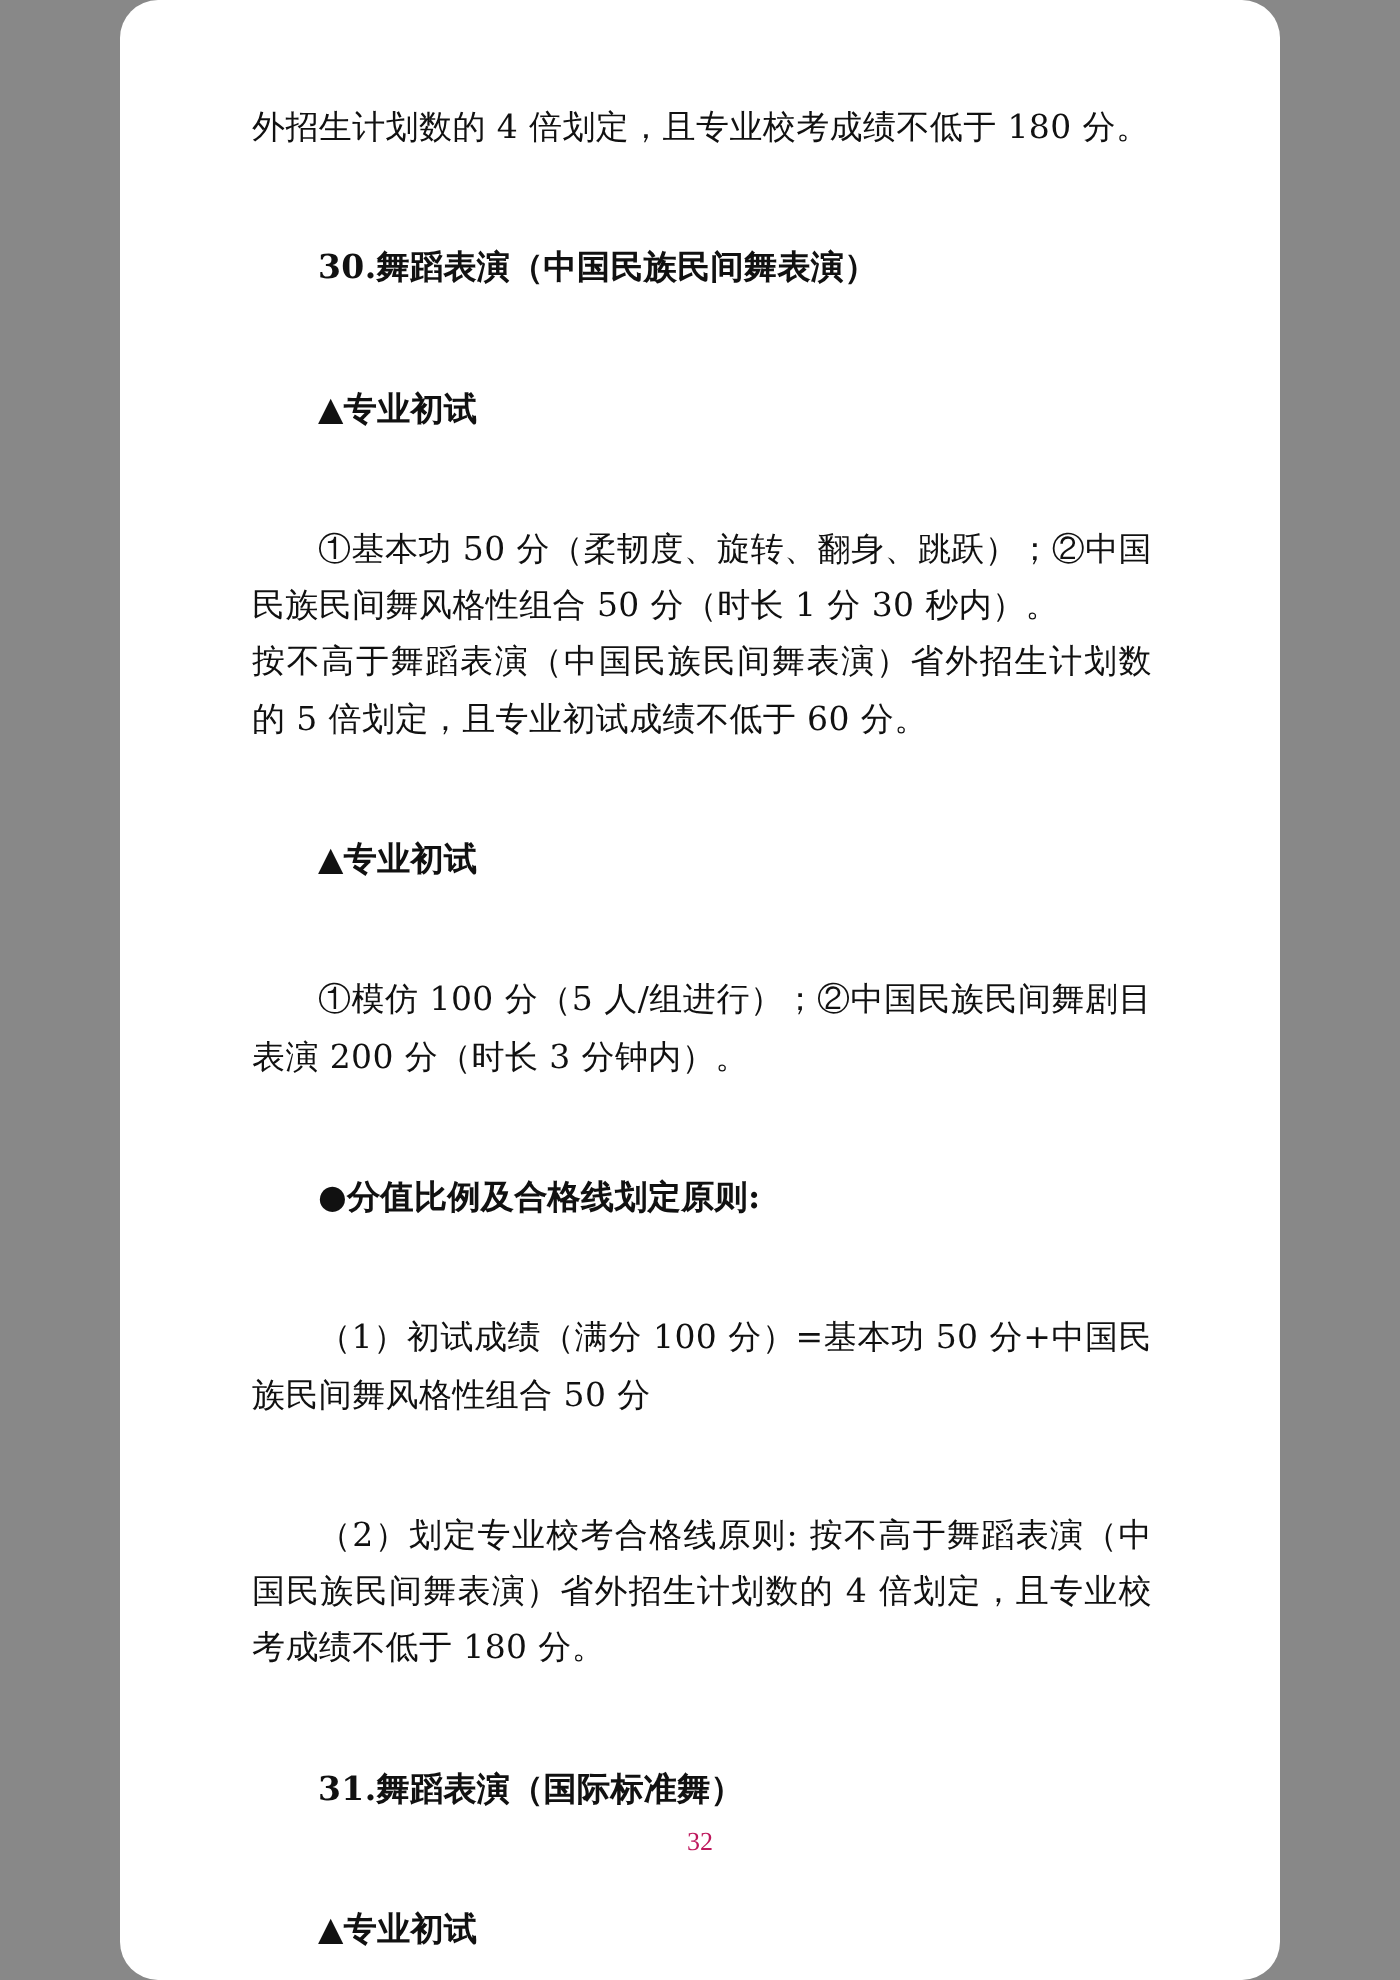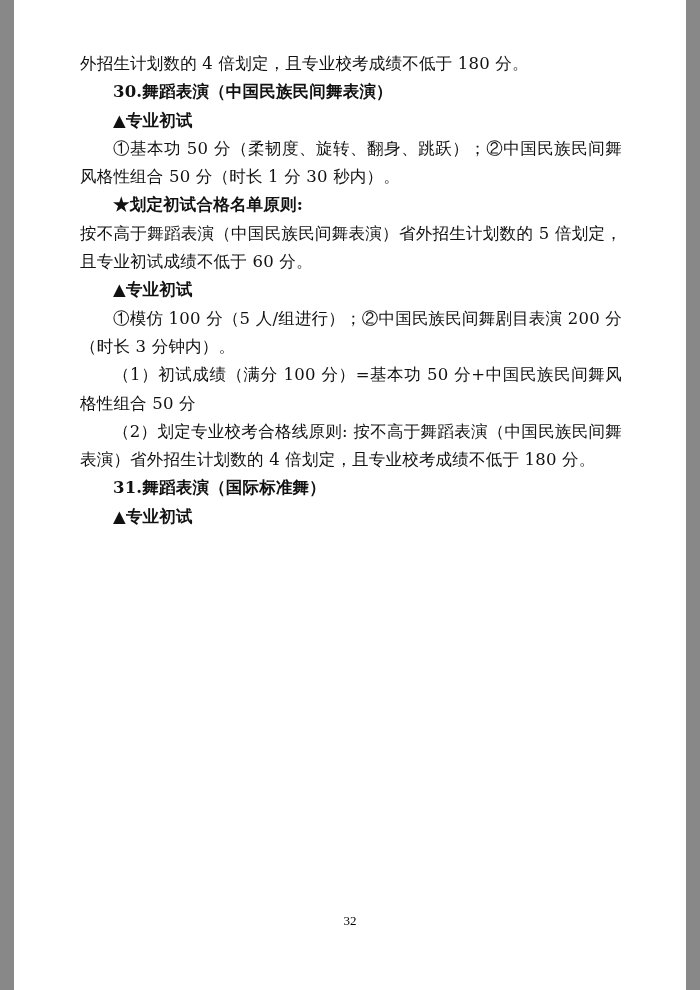--- a/index.html
+++ b/index.html
@@ -2,70 +2,71 @@
 <html><head>
 <meta charset="utf-8">
 <style>
   html, body {
     margin: 0;
     padding: 0;
     background: #888;
   }
   .page {
     position: relative;
-    width: 672px;
+    width: 580px;
     height: 990px;
     margin: 0 auto;
     background: #ffffff;
     color: #111111;
     font-family: "DejaVu Serif", "Liberation Serif", serif;
     overflow: hidden;
     box-sizing: border-box;
+    border-radius: 19px;
   }
   .doc-body {
     position: absolute;
     top: 50px;
     left: 66px;
     right: 64px;
   }
   .para {
     margin: 0;
     font-size: 16.5px;
     line-height: 28.3px;
     text-align: justify;
     letter-spacing: 0.2px;
     word-break: break-all;
   }
   .para.b { font-weight: bold; }
   .ind-none { text-indent: 0; }
-  .ind-first { text-indent: 2em; }
+  .ind-first { text-indent: 2em; margin-top: 42px; }
   .ind-deep { text-indent: 4.6em; }
   .footer {
     position: absolute;
     left: 0;
     right: 0;
     top: 913px;
     text-align: center;
     font-size: 13px;
-    color: #000000;
+    color: #be185d;
     font-family: "Liberation Serif", "DejaVu Serif", serif;
   }
 </style>
 </head>
 <body>
 
 <div class="page">
   <div class="doc-body">
       <p class="para ind-none">外招生计划数的 4 倍划定，且专业校考成绩不低于 180 分。</p>
       <p class="para b ind-first">30.舞蹈表演（中国民族民间舞表演）</p>
       <p class="para b ind-first">▲专业初试</p>
       <p class="para ind-first">①基本功 50 分（柔韧度、旋转、翻身、跳跃）；②中国民族民间舞风格性组合 50 分（时长 1 分 30 秒内）。</p>
-      <p class="para b ind-first">★划定初试合格名单原则:</p>
       <p class="para ind-none">按不高于舞蹈表演（中国民族民间舞表演）省外招生计划数的 5 倍划定，且专业初试成绩不低于 60 分。</p>
       <p class="para b ind-first">▲专业初试</p>
       <p class="para ind-first">①模仿 100 分（5 人/组进行）；②中国民族民间舞剧目表演 200 分（时长 3 分钟内）。</p>
+      <p class="para b ind-first">●分值比例及合格线划定原则:</p>
       <p class="para ind-first">（1）初试成绩（满分 100 分）=基本功 50 分+中国民族民间舞风格性组合 50 分</p>
       <p class="para ind-first">（2）划定专业校考合格线原则: 按不高于舞蹈表演（中国民族民间舞表演）省外招生计划数的 4 倍划定，且专业校考成绩不低于 180 分。</p>
       <p class="para b ind-first">31.舞蹈表演（国际标准舞）</p>
       <p class="para b ind-first">▲专业初试</p>
     </div>
   <div class="footer">32</div>
 </div>
 
 </body></html>

